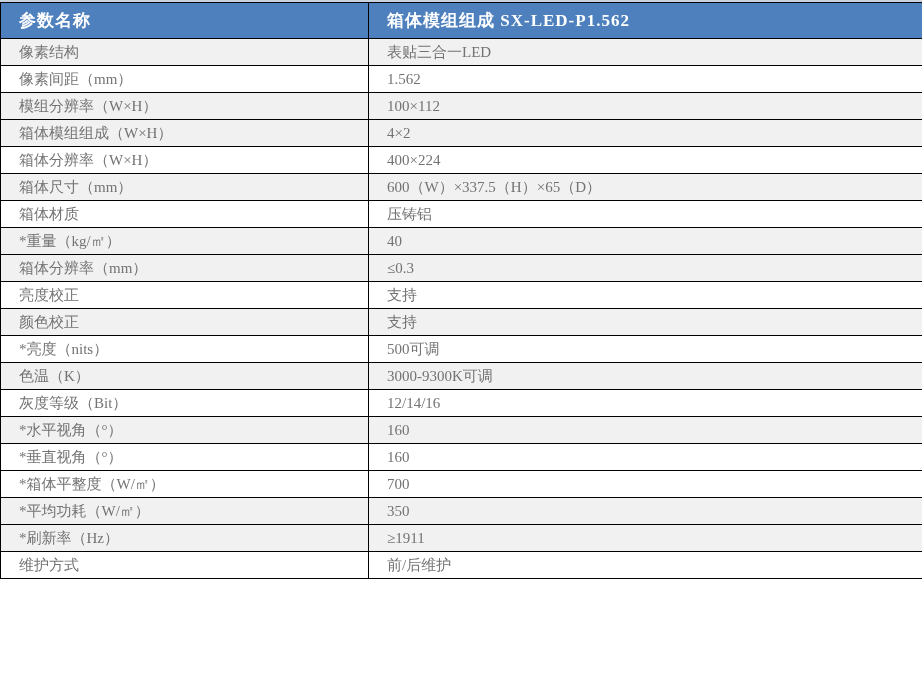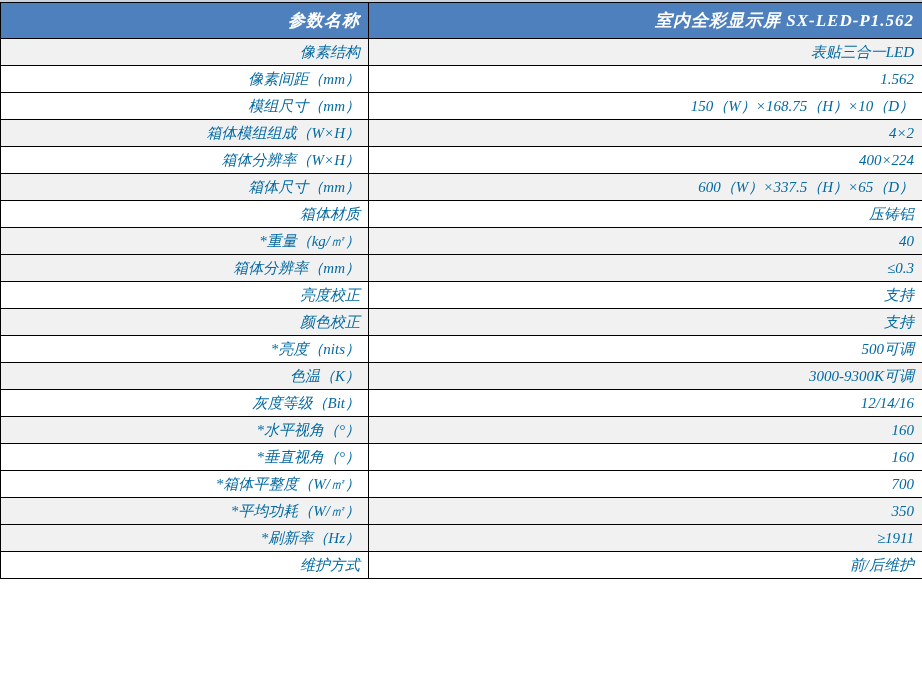--- a/index.html
+++ b/index.html
@@ -22,71 +22,70 @@
   }
   table.spec{
     width:922px;
     border-collapse:collapse;
     table-layout:fixed;
   }
   table.spec col.c1{width:368px;}
   table.spec col.c2{width:554px;}
   table.spec th, table.spec td{
     border:1px solid var(--border);
-    text-align:right;
+    text-align:left;
     vertical-align:middle;
-    padding:0 8px;
+    padding:0 18px;
     white-space:nowrap;
     overflow:hidden;
-    font-style:italic;
   }
   table.spec th{
     height:36px;
     background:var(--header-bg);
     color:var(--header-text);
     font-size:17px;
     font-weight:bold;
     letter-spacing:1px;
   }
   table.spec td{
     height:27px;
     font-size:15px;
-    color:#0369a1;
+    color:#737373;
   }
   tr.odd td{background:var(--row-alt-bg);}
   tr.even td{background:var(--row-bg);}
 </style>
 </head>
 <body>
 
 <div class="top-strip"></div>
 
 <table class="spec">
   <colgroup>
       <col class="c1">
       <col class="c2">
     </colgroup>
   <thead>
     <tr>
       <th>参数名称</th>
-      <th>室内全彩显示屏 SX-LED-P1.562</th>
+      <th>箱体模组组成 SX-LED-P1.562</th>
     </tr>
   </thead>
   <tbody>
       <tr class="odd">
         <td>像素结构</td>
         <td>表贴三合一LED</td>
       </tr>
       <tr class="even">
         <td>像素间距（mm）</td>
         <td>1.562</td>
       </tr>
-      <tr class="even">
-        <td>模组尺寸（mm）</td>
-        <td>150（W）×168.75（H）×10（D）</td>
+      <tr class="odd">
+        <td>模组分辨率（W×H）</td>
+        <td>100×112</td>
       </tr>
       <tr class="odd">
         <td>箱体模组组成（W×H）</td>
         <td>4×2</td>
       </tr>
       <tr class="even">
         <td>箱体分辨率（W×H）</td>
         <td>400×224</td>
       </tr>
       <tr class="odd">

